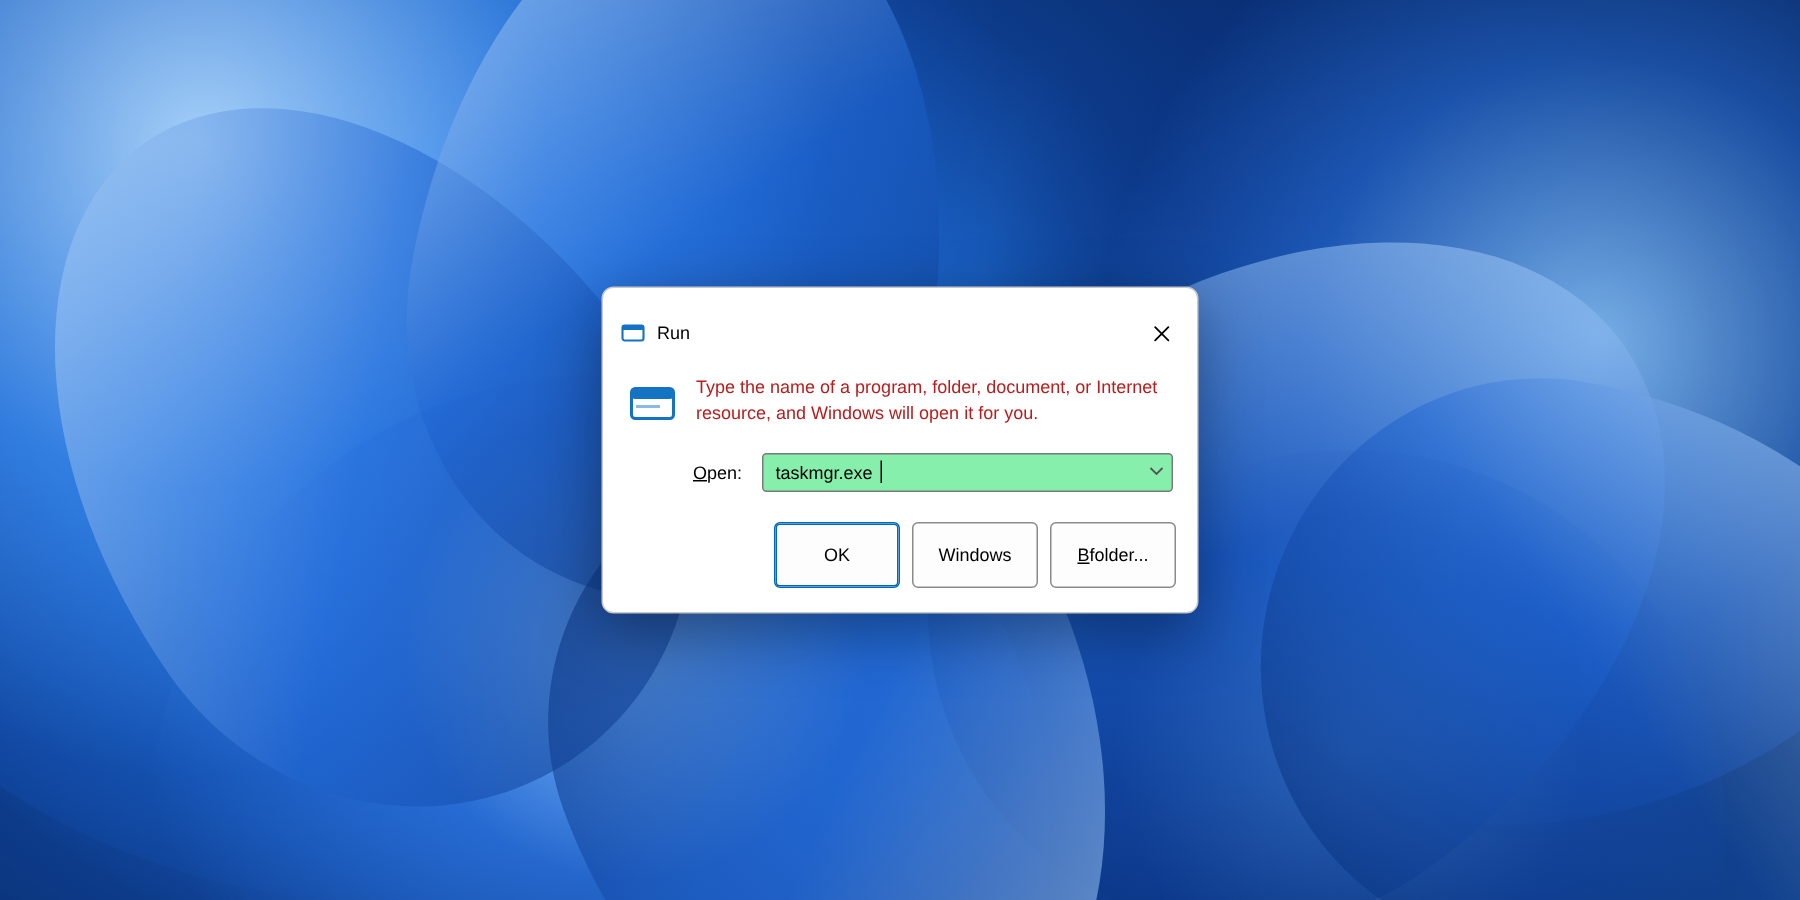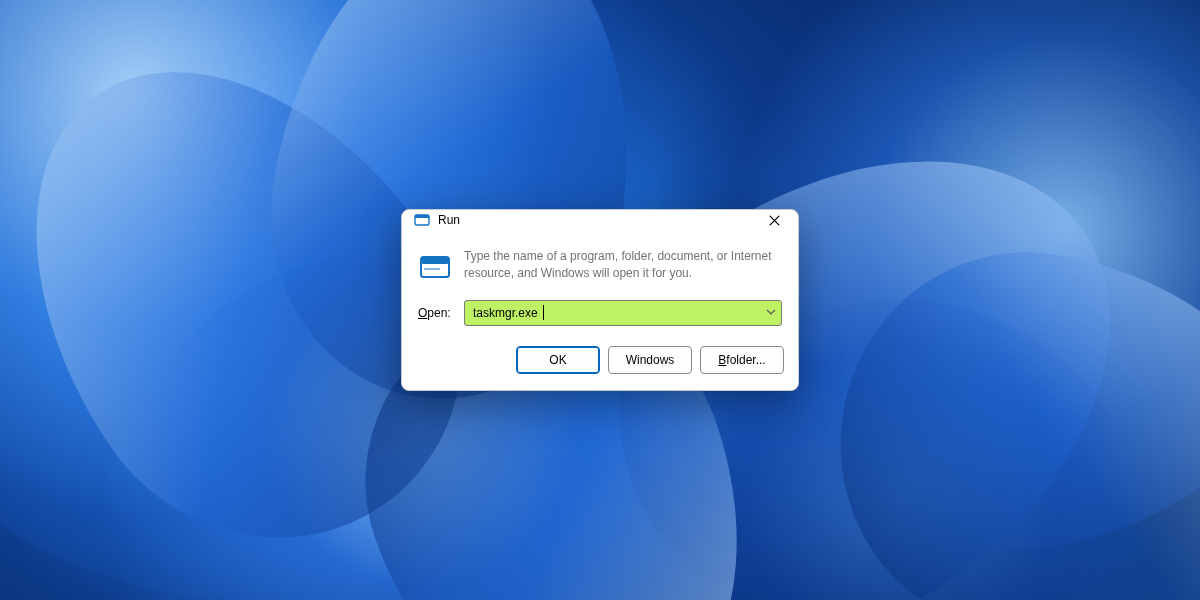--- a/index.html
+++ b/index.html
@@ -45,21 +45,21 @@
       background: #ffffff;
       border: 1px solid #c8c8c8;
       border-radius: 8px;
       box-shadow: 0 12px 40px rgba(0,0,0,0.35);
       font-size: 12px;
       color: #000;
     }
     .titlebar {
       display: flex;
       align-items: center;
-      padding: 0 10px 6px 12px;
+      padding: 20px 10px 6px 12px;
       gap: 8px;
     }
     .title-icon {
       width: 16px; height: 16px;
       display: inline-flex; align-items:center; justify-content:center;
     }
     .title-text { flex: 1; font-size: 12px; }
     .close-btn {
       width: 28px; height: 20px;
       display: flex; align-items: center; justify-content: center;
@@ -69,59 +69,59 @@
     .body-row {
       display: flex;
       padding: 12px 16px 6px 16px;
       gap: 12px;
       align-items: flex-start;
     }
     .run-icon {
       width: 34px; height: 34px; flex-shrink:0; margin-top:2px;
       display:flex; align-items:center; justify-content:center;
     }
-    .desc { font-size: 12px; line-height: 1.45; color:#737373; }
+    .desc { font-size: 12px; line-height: 1.45; color:#b91c1c; }
     .open-row {
       display: flex;
       align-items: center;
       padding: 10px 16px 8px 16px;
       gap: 10px;
     }
-    .open-label { font-size: 12px; min-width:36px; }
+    .open-label { font-size: 12px; min-width:36px;margin-left:44px; }
     .open-label u { text-decoration: underline; }
     .combo {
       flex: 1;
       position: relative;
     }
     .combo input {
       width: 100%;
       height: 26px;
       padding: 2px 26px 2px 8px;
       font-size: 12px;
       font-family: inherit;
       border: 1px solid #7a7a7a;
       border-radius: 3px;
       outline: none;
-      background:#bef264;
+      background:#86efac;
     }
     .combo .chev {
       position: absolute; right: 6px; top: 50%; transform: translateY(-50%);
       pointer-events: none; color:#555;
     }
     .caret-bar {
       position:absolute; left:79px; top:5px; width:1px; height:15px; background:#000;
       animation: blink 1s steps(1) infinite;
     }
     @keyframes blink { 50% { opacity:0; } }
     .buttons {
       display:flex; justify-content:flex-end; gap:8px;
       padding: 12px 14px 16px 14px;
     }
     .btn {
-      min-width: 84px; height: 28px;
+      min-width: 84px; height: 44px;
       font-size: 12px; font-family:inherit;
       background:#fdfdfd;
       border:1px solid #8a8a8a;
       border-radius:4px;
       padding: 0 10px;
       cursor: default;
     }
     .btn.primary { border-color:#0067c0; box-shadow: inset 0 0 0 1px #0067c0; }
     .btn u { text-decoration: underline; }
 

